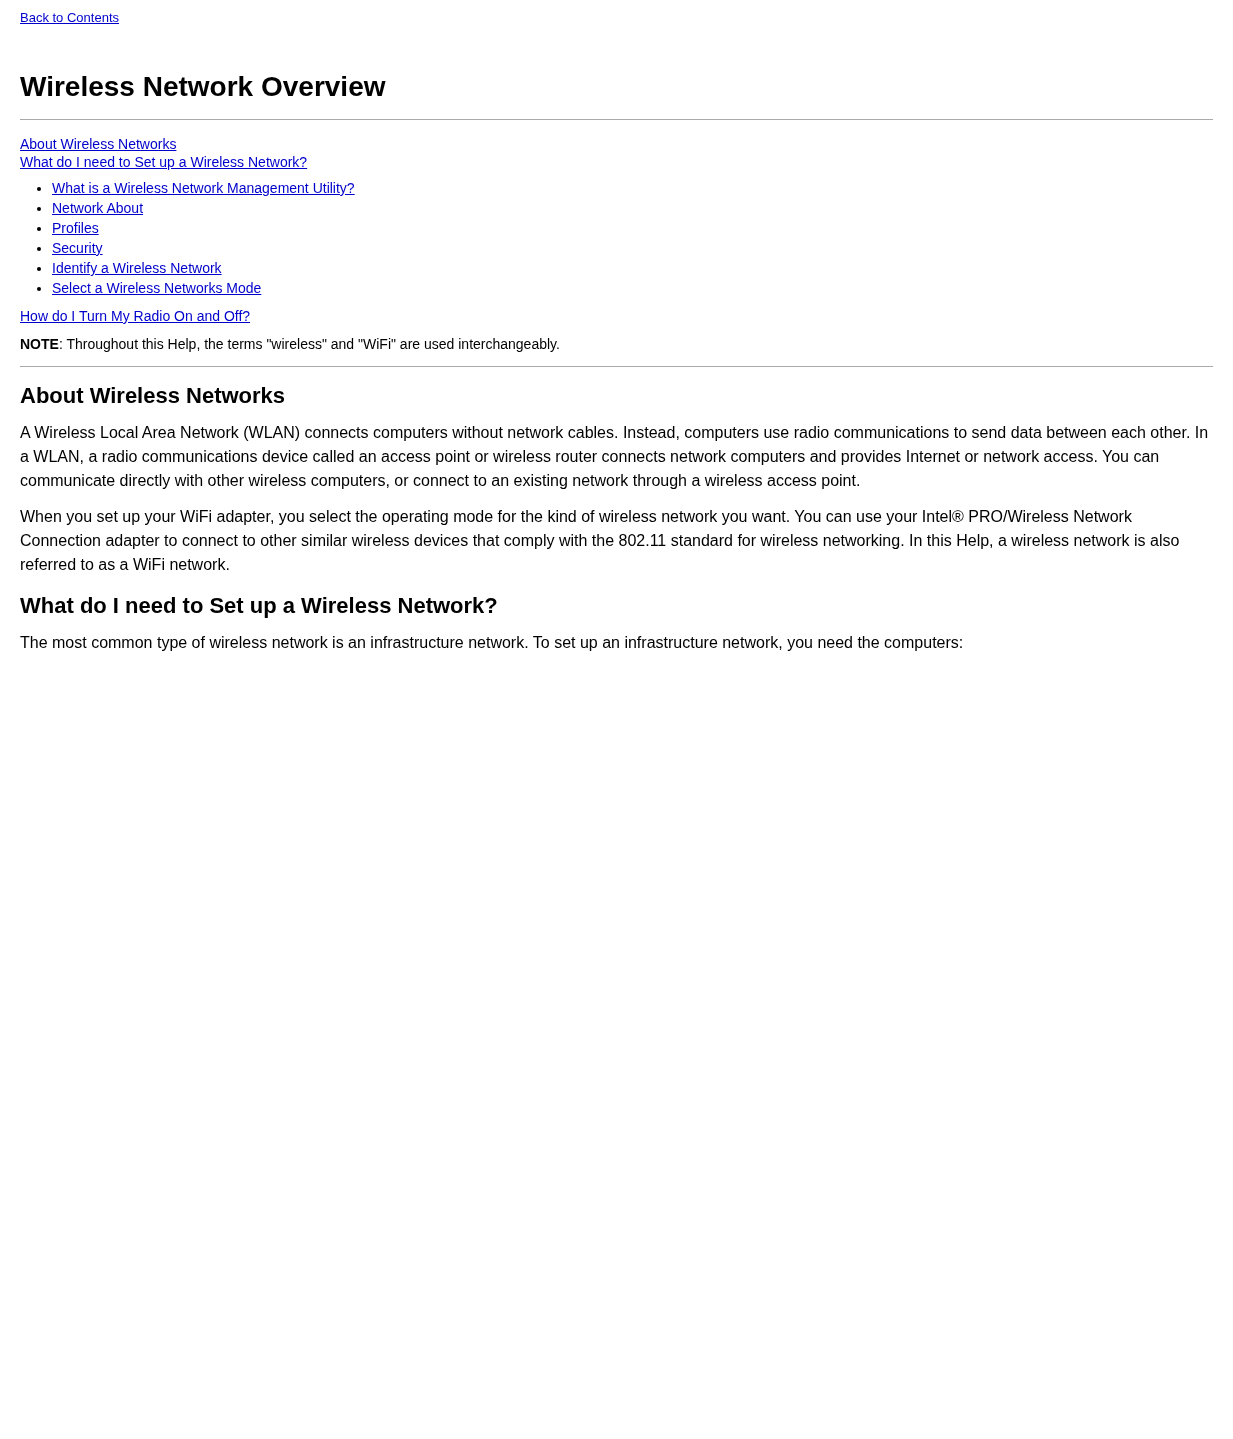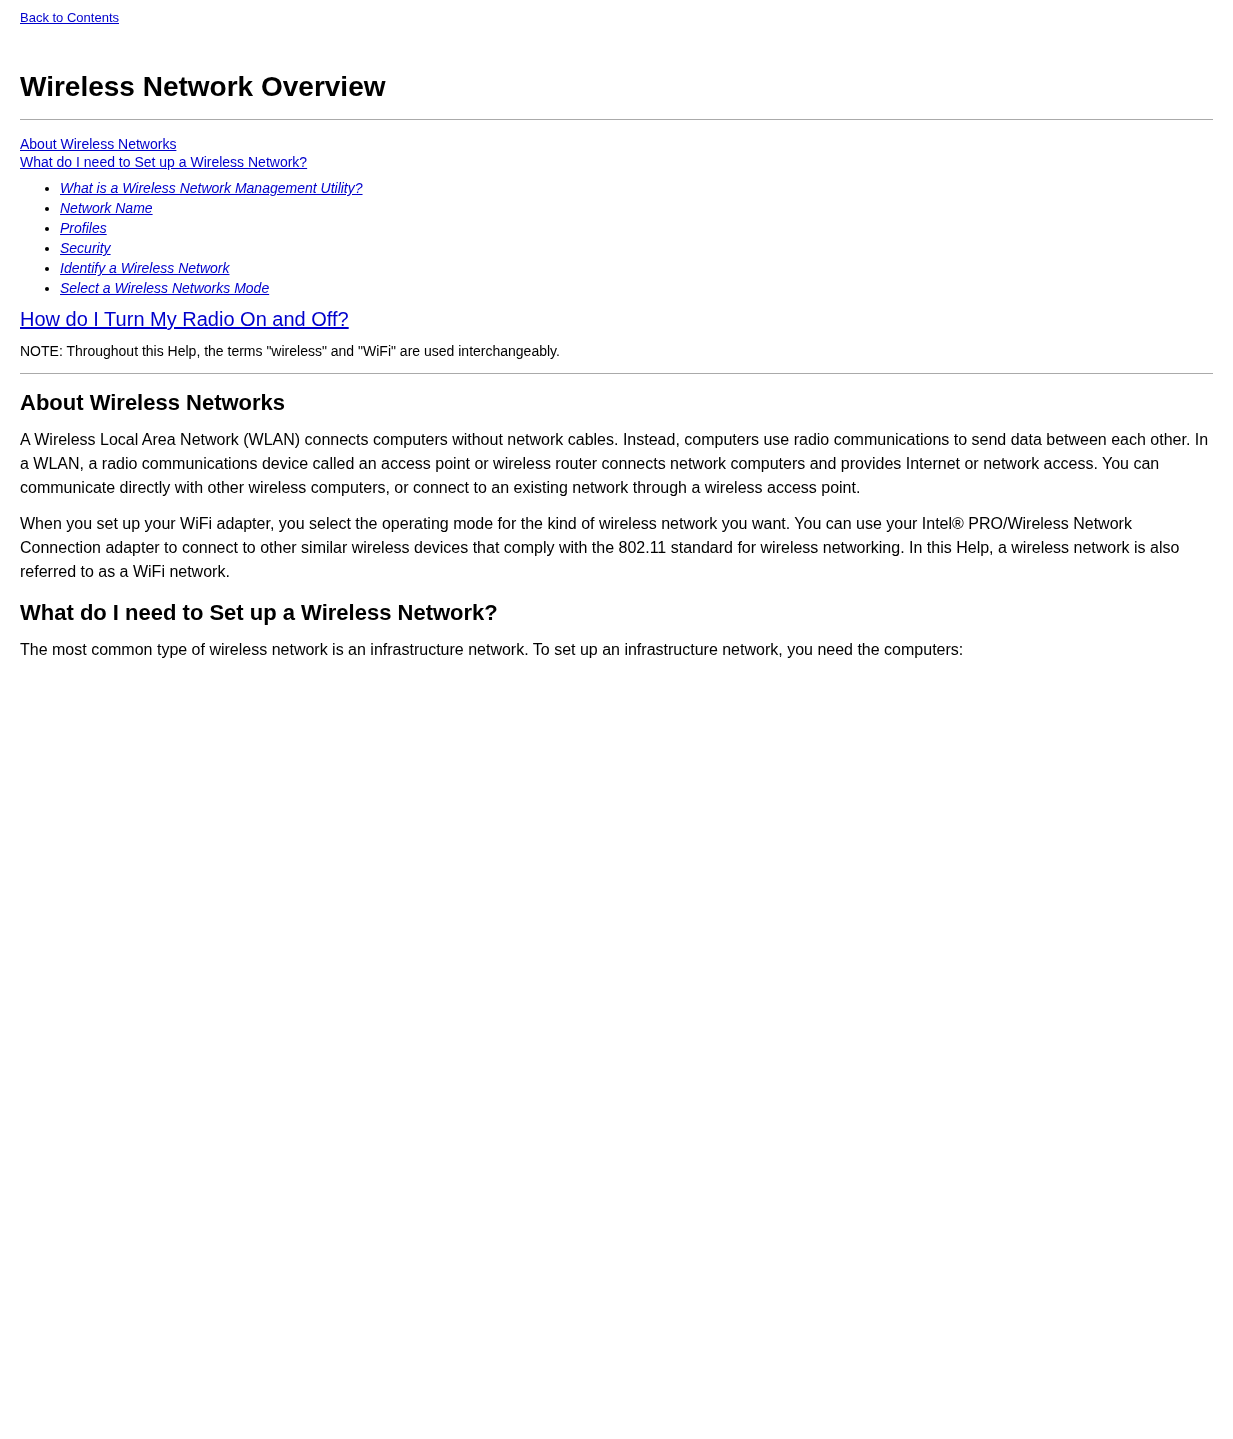--- a/index.html
+++ b/index.html
@@ -47,55 +47,54 @@
     .toc-links a {
       display: block;
       color: #0000cc;
       text-decoration: underline;
       font-size: 14px;
       margin-bottom: 2px;
       cursor: pointer;
     }
 
     .bullet-list {
-      margin: 10px 0 10px 40px;
+      margin: 10px 0 10px 32px;
       list-style-type: disc;
-      font-style: italic;
     }
 
     .bullet-list li {
       margin-bottom: 4px;
     }
 
     .bullet-list li a {
       color: #0000cc;
       text-decoration: underline;
       font-size: 14px;
       cursor: pointer;
     }
 
     .how-do-link {
       margin: 12px 0 12px 0;
     }
 
     .how-do-link a {
       color: #0000cc;
       text-decoration: underline;
-      font-size: 20px;
+      font-size: 14px;
       cursor: pointer;
     }
 
     .note-text {
       font-size: 14px;
       margin: 10px 0 14px 0;
       color: #000000;
     }
 
     .note-text strong {
-      font-weight: normal;
+      font-weight: bold;
       margin-top: 16px;
     }
 
     h2.section-title {
       font-size: 22px;
       font-weight: bold;
       margin: 16px 0 12px 0;
       color: #000000;
     }
 
@@ -118,21 +117,21 @@
 <div class="toc-links">
   <a href="#about">About Wireless Networks</a>
   <a href="#setup">What do I need to Set up a Wireless Network?</a>
 </div>
 
 <ul class="bullet-list">
   <li>
     <a href="#utility">What is a Wireless Network Management Utility?</a>
   </li>
   <li>
-    <a href="#networkname">Network Name</a>
+    <a href="#networkname">Network About</a>
   </li>
   <li>
     <a href="#profiles">Profiles</a>
   </li>
   <li>
     <a href="#security">Security</a>
   </li>
   <li>
     <a href="#identify">Identify a Wireless Network</a>
   </li>

